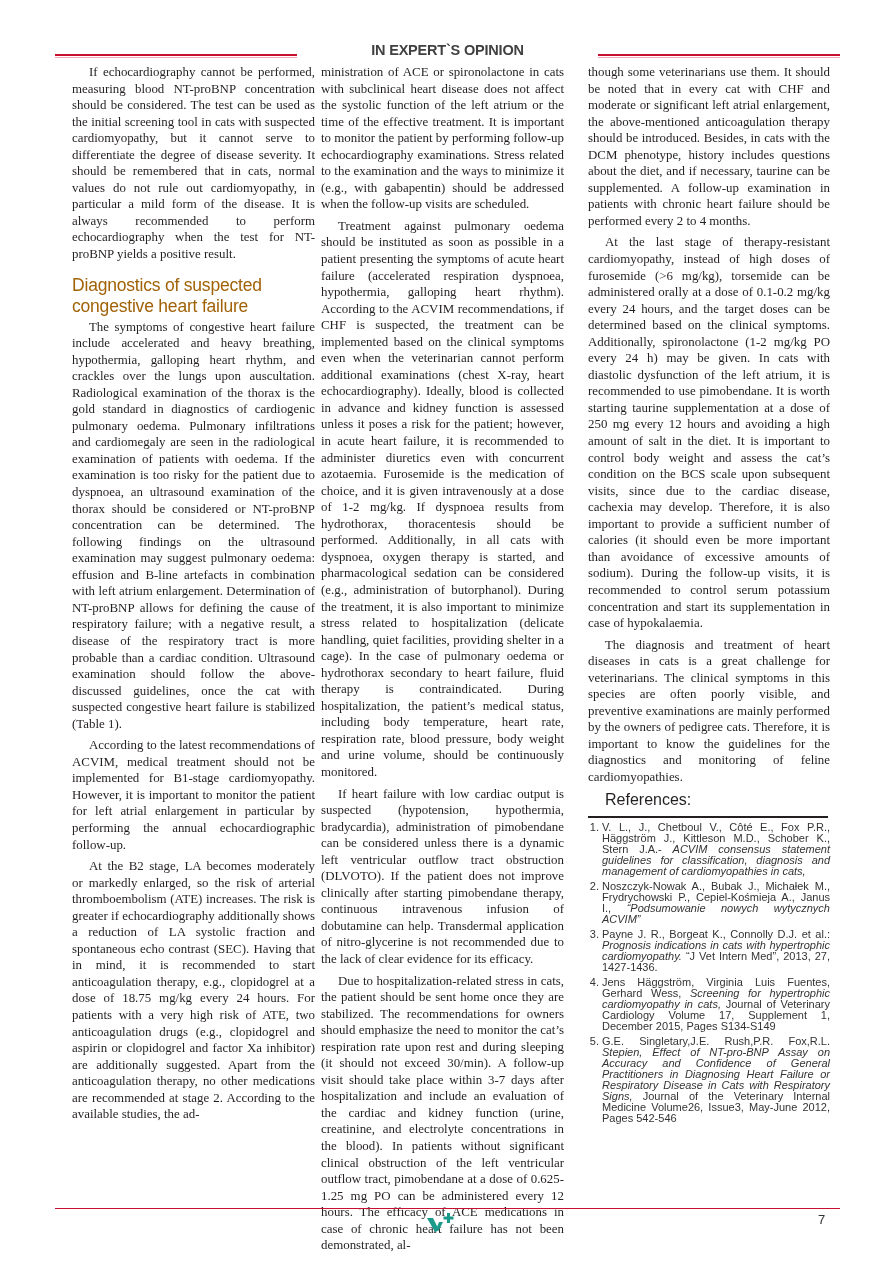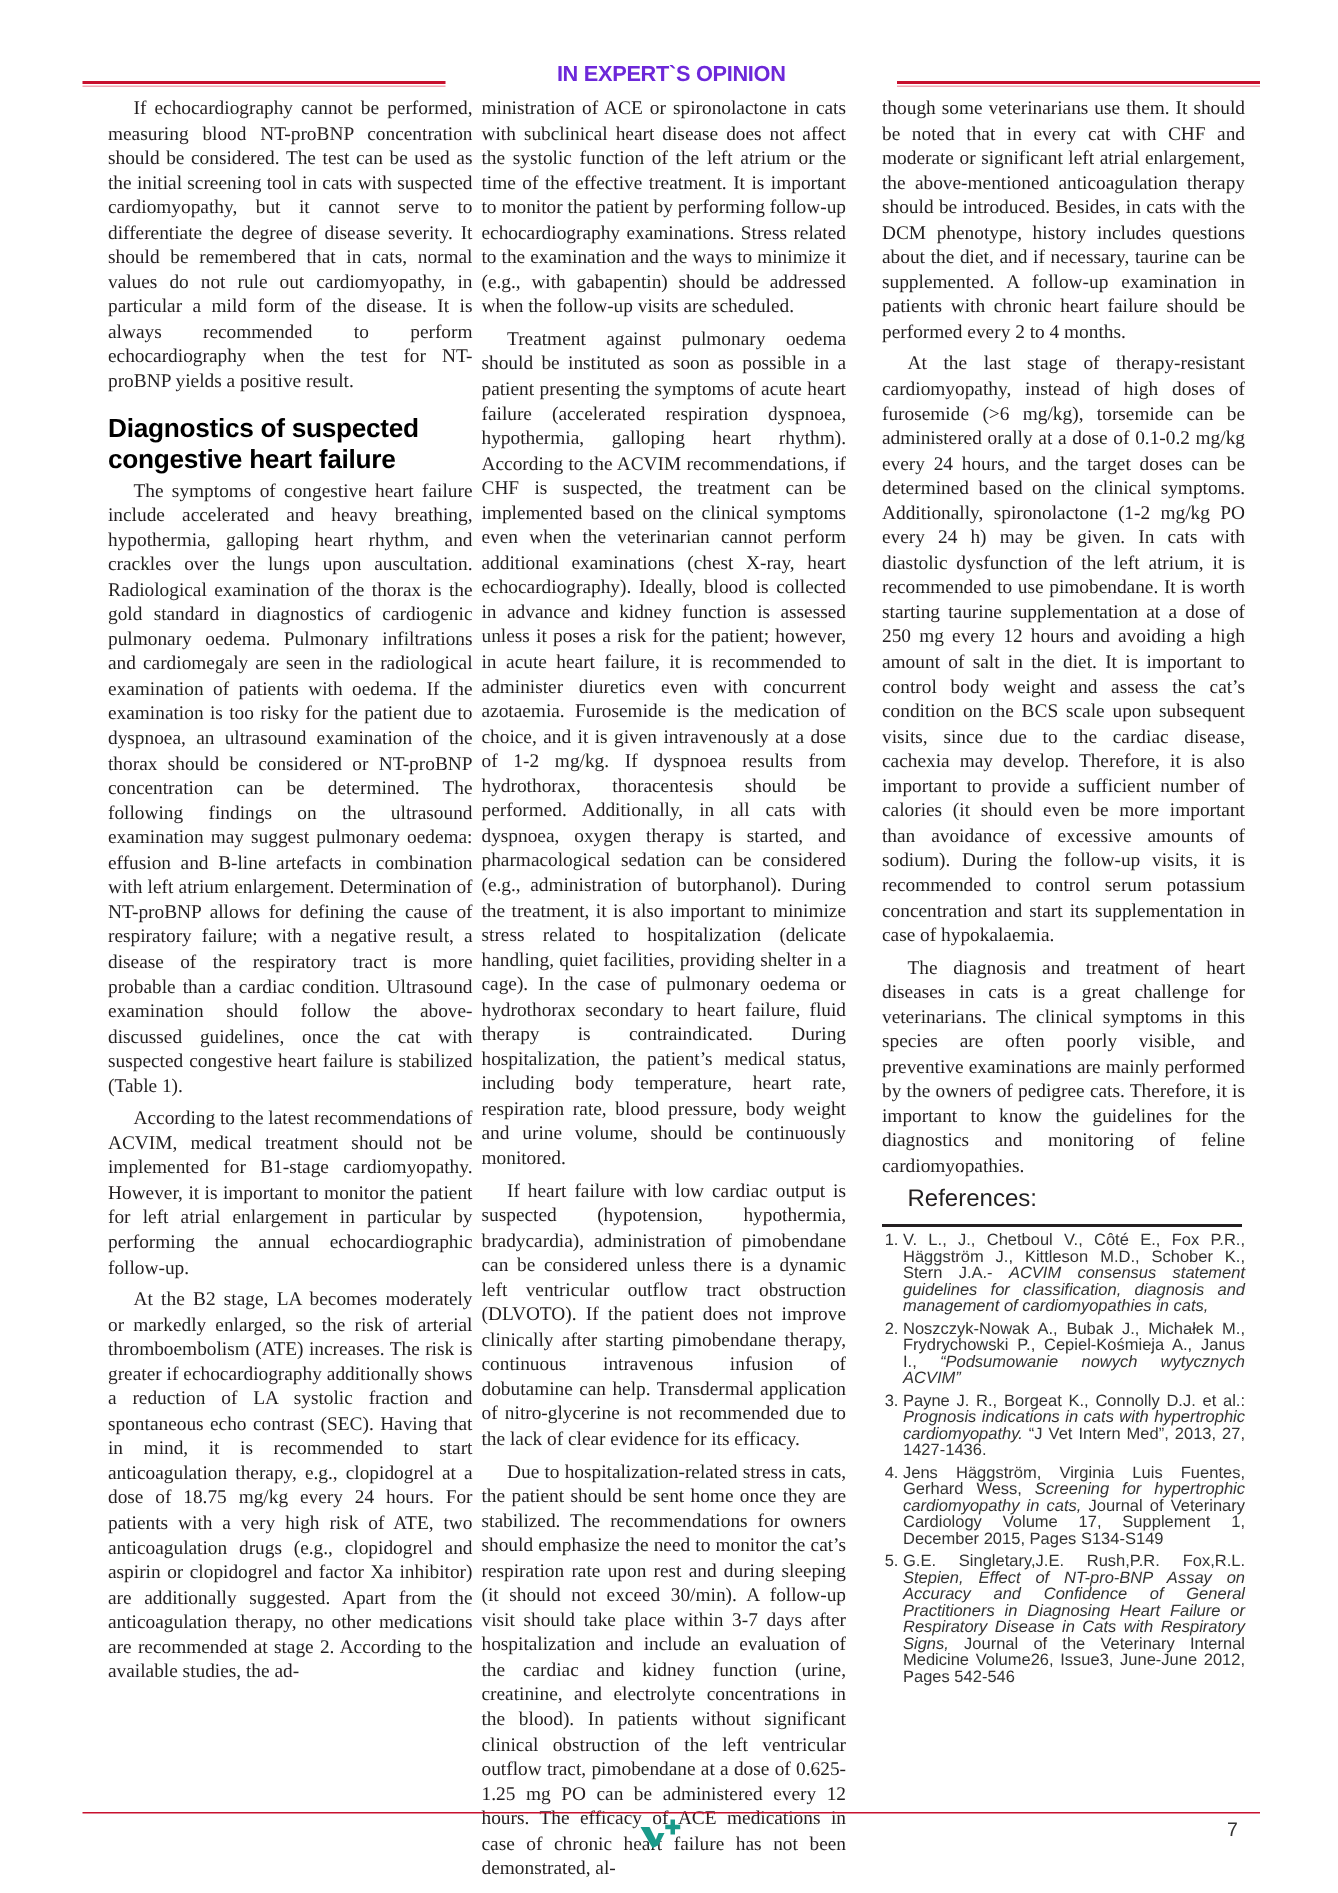--- a/index.html
+++ b/index.html
@@ -6,26 +6,26 @@
   body { width: 892px; height: 1262px; position: relative; overflow: hidden;
          font-family: "Liberation Serif", "DejaVu Serif", serif; color: #231f20; }
   .header { position: absolute; top: 40px; left: 0; width: 892px; height: 22px; }
   .header .rule { position: absolute; top: 14px; height: 5px; }
   .header .rule .r1 { height: 2px; background: #c8102e; }
   .header .rule .r2 { height: 1px; margin-top: 1px; background: #f2a7b3; }
   .header .left { left: 55px; width: 242px; }
   .header .right { left: 598px; width: 242px; }
   .header .title { position: absolute; left: 297px; width: 301px; top: 2px; text-align: center;
     font-family: "Liberation Sans", "DejaVu Sans", sans-serif; font-weight: bold;
-    color: #6d28d9; font-size: 14.5px; letter-spacing: -0.2px; }
+    color: #404040; font-size: 14.5px; letter-spacing: -0.2px; }
   .col { position: absolute; top: 64px; width: 243px; font-size: 12.9px; line-height: 16.55px; }
   .c1 { left: 56px; margin-left: 16px; } .c2 { left: 321px; } .c3 { left: 588px; width: 242px; }
   .col p { margin: 0 0 5px 0; text-align: justify; text-indent: 17px; hyphens: none; }
-  .col h2 { font-family: "Liberation Sans", "DejaVu Sans", sans-serif; color: #000000;
-    font-size: 17.5px; line-height: 21px; font-weight: bold; margin: 12px 0 2px 0; letter-spacing: -0.2px; }
+  .col h2 { font-family: "Liberation Sans", "DejaVu Sans", sans-serif; color: #a16207;
+    font-size: 17.5px; line-height: 21px; font-weight: normal; margin: 12px 0 2px 0; letter-spacing: -0.2px; }
   .refs-title { font-family: "Liberation Sans", "DejaVu Sans", sans-serif; font-size: 16px;
     margin: 6px 0 8px 17px; }
   .refs-rule { height: 2px; background: #231f20; width: 240px; margin-bottom: 4px; }
   .refs { font-family: "Liberation Sans", "DejaVu Sans", sans-serif; font-size: 11px; line-height: 11px;
     color: #333; margin: 0; padding-left: 14px; }
   .refs li { margin-bottom: 4px; text-align: justify; }
   .refs i { font-style: italic; }
   .footer-rule { position: absolute; left: 55px; top: 1208px; width: 785px; height: 1px; background: #c8102e; }
   .logo { position: absolute; left: 425px; top: 1212px; width: 40px; height: 22px; }
   .page-num { position: absolute; left: 818px; top: 1212px; font-family: "Liberation Sans", "DejaVu Sans", sans-serif;
@@ -65,21 +65,21 @@
   <p style="text-indent:0">though some veterinarians use them. It should be noted that in every cat with CHF and moderate or significant left atrial enlargement, the above-mentioned anticoagulation therapy should be introduced. Besides, in cats with the DCM phenotype, history includes questions about the diet, and if necessary, taurine can be supplemented. A follow-up examination in patients with chronic heart failure should be performed every 2 to 4 months.</p>
   <p>At the last stage of therapy-resistant cardiomyopathy, instead of high doses of furosemide (&gt;6 mg/kg), torsemide can be administered orally at a dose of 0.1-0.2 mg/kg every 24 hours, and the target doses can be determined based on the clinical symptoms. Additionally, spironolactone (1-2 mg/kg PO every 24 h) may be given. In cats with diastolic dysfunction of the left atrium, it is recommended to use pimobendane. It is worth starting taurine supplementation at a dose of 250 mg every 12 hours and avoiding a high amount of salt in the diet. It is important to control body weight and assess the cat’s condition on the BCS scale upon subsequent visits, since due to the cardiac disease, cachexia may develop. Therefore, it is also important to provide a sufficient number of calories (it should even be more important than avoidance of excessive amounts of sodium). During the follow-up visits, it is recommended to control serum potassium concentration and start its supplementation in case of hypokalaemia.</p>
   <p>The diagnosis and treatment of heart diseases in cats is a great challenge for veterinarians. The clinical symptoms in this species are often poorly visible, and preventive examinations are mainly performed by the owners of pedigree cats. Therefore, it is important to know the guidelines for the diagnostics and monitoring of feline cardiomyopathies.</p>
   <div class="refs-title">References:</div>
   <div class="refs-rule"></div>
   <ol class="refs">
     <li><span>V. L., J., Chetboul V., Côté E., Fox P.R., Häggström J., Kittleson M.D., Schober K., Stern J.A.- </span><i>ACVIM consensus statement guidelines for classification, diagnosis and management of cardiomyopathies in cats,</i><span></span></li>
     <li><span>Noszczyk-Nowak A., Bubak J., Michałek M., Frydrychowski P., Cepiel-Kośmieja A., Janus I., </span><i>“Podsumowanie nowych wytycznych ACVIM”</i><span></span></li>
     <li><span>Payne J. R., Borgeat K., Connolly D.J. et al.: </span><i>Prognosis indications in cats with hypertrophic cardiomyopathy.</i><span> “J Vet Intern Med”, 2013, 27, 1427-1436.</span></li>
     <li><span>Jens Häggström, Virginia Luis Fuentes, Gerhard Wess, </span><i>Screening for hypertrophic cardiomyopathy in cats,</i><span> Journal of Veterinary Cardiology Volume 17, Supplement 1, December 2015, Pages S134-S149</span></li>
-    <li><span>G.E. Singletary,J.E. Rush,P.R. Fox,R.L. </span><i>Stepien, Effect of NT-pro-BNP Assay on Accuracy and Confidence of General Practitioners in Diagnosing Heart Failure or Respiratory Disease in Cats with Respiratory Signs,</i><span> Journal of the Veterinary Internal Medicine Volume26, Issue3, June-June 2012, Pages 542-546</span></li>
+    <li><span>G.E. Singletary,J.E. Rush,P.R. Fox,R.L. </span><i>Stepien, Effect of NT-pro-BNP Assay on Accuracy and Confidence of General Practitioners in Diagnosing Heart Failure or Respiratory Disease in Cats with Respiratory Signs,</i><span> Journal of the Veterinary Internal Medicine Volume26, Issue3, May-June 2012, Pages 542-546</span></li>
   </ol>
 </div>
 
 <div class="footer-rule"></div>
 <div class="logo">
   <svg width="40" height="22" viewBox="0 0 40 22">
     <path d="M2 6 L8 6 L14 18 L10 20 Z" fill="#1a9a8a"></path>
     <path d="M10 20 L14 18 L18 10 L14 10 Z" fill="#1a9a8a"></path>
     <rect x="22" y="1" width="3" height="10" fill="#1a9a8a"></rect>
     <rect x="18.5" y="4.5" width="10" height="3" fill="#1a9a8a"></rect>

